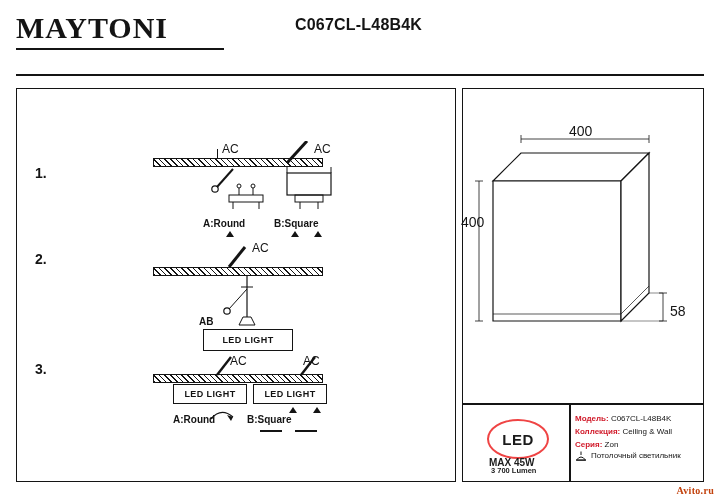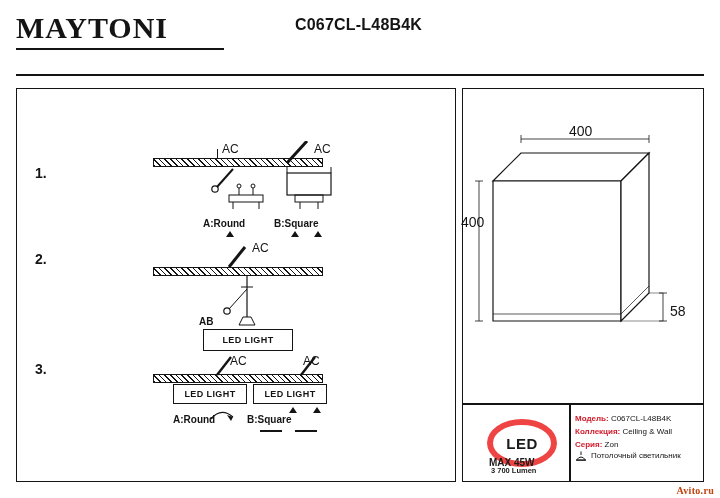--- a/index.html
+++ b/index.html
@@ -97,21 +97,21 @@
   .dim{
     position:absolute;font-size:14px;color:#141414;
   }
 
   
   .spec{
     position:absolute;left:0;top:314px;width:100%;height:78px;
   }
   .led-circle{
     position:absolute;left:24px;top:16px;width:58px;height:36px;
-    border:6px solid #ef4444;border-radius:50%;
+    border:2px solid #ef4444;border-radius:50%;
     display:flex;align-items:center;justify-content:center;
     font-size:15px;font-weight:bold;letter-spacing:.5px;
   }
   .led-watt{position:absolute;left:26px;top:54px;font-size:10px;font-weight:bold;}
   .led-lum{position:absolute;left:28px;top:63px;font-size:7.5px;font-weight:bold;}
   .spec-rows{position:absolute;left:112px;top:9px;font-size:8px;line-height:13px;}
   .spec-row{white-space:nowrap;}
   .spec-key{color:#d11a2a;font-weight:bold;display:inline-block;}
   .spec-val{color:#141414;}
   .lamp-ico{

